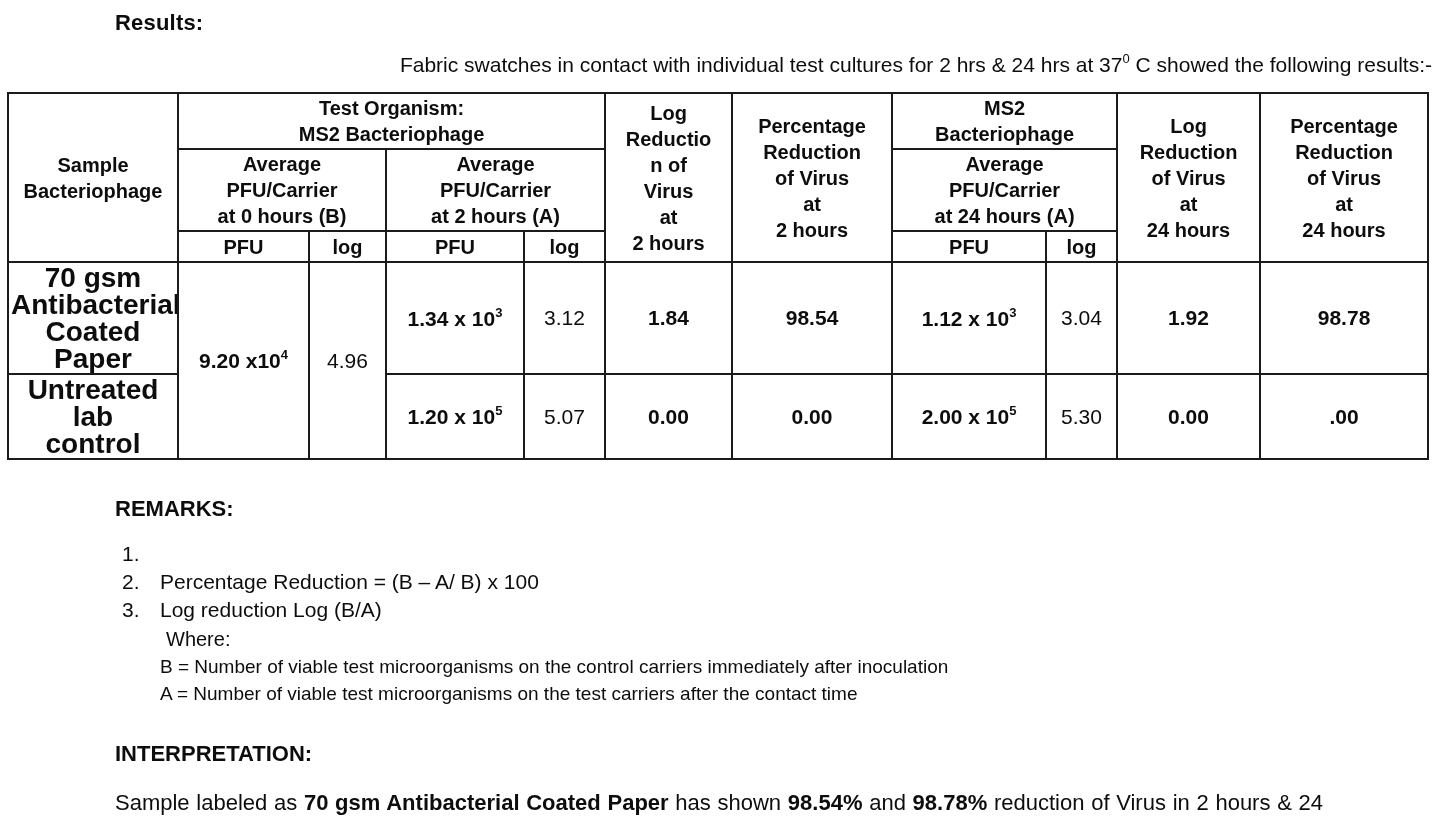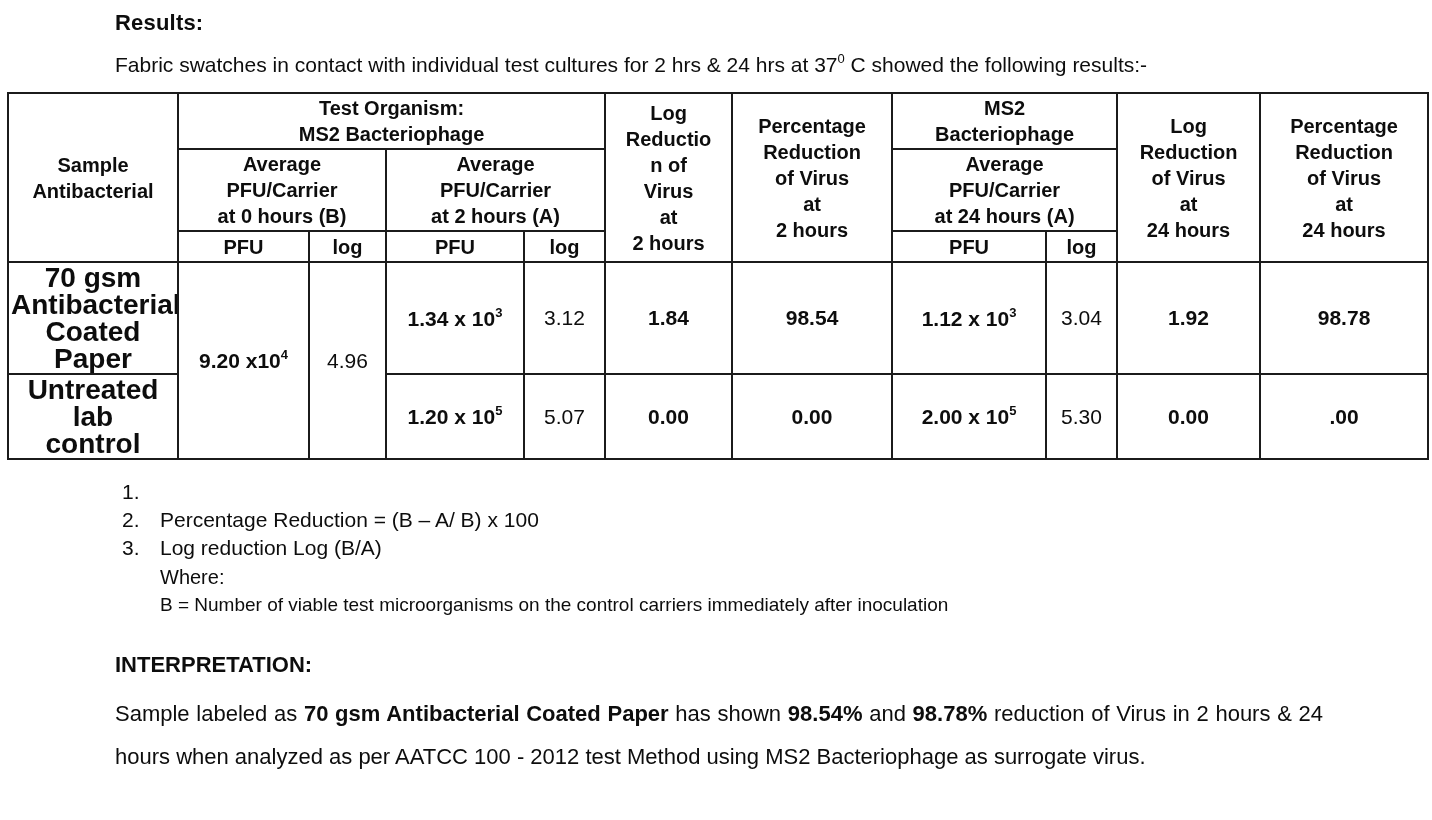--- a/index.html
+++ b/index.html
@@ -14,20 +14,21 @@
 
   .results-heading {
     margin: 10px 0 8px 115px;
     font-size: 22px;
     font-weight: bold;
     letter-spacing: 0.2px;
   }
   .intro {
     margin: 16px 0 0 115px;
     font-size: 21px;
+    text-align: right;
   }
   .intro sup, .sci sup { font-size: 13px; position: relative; top: -1px; }
 
   table.results {
     border-collapse: collapse;
     table-layout: fixed;
     width: 1418px;
     margin: 15px 0 0 7px;
   }
   table.results td {
@@ -64,21 +65,21 @@
     margin-left: 122px;
     font-size: 21px;
     line-height: 28px;
   }
   .remark-num { width: 38px; flex: 0 0 38px; }
   .where-block {
     margin: 2px 0 0 160px;
     font-size: 19px;
     line-height: 27px;
   }
-  .where-label { font-size: 20px; }
+  .where-label { font-size: 20px; margin-left: 6px; }
 
   .interp-heading {
     margin: 34px 0 0 115px;
     font-size: 22px;
     font-weight: bold;
   }
   .interp-para {
     margin: 14px 0 0 115px;
     width: 1208px;
     font-size: 22px;
@@ -106,21 +107,21 @@
         <col style="width:127px">
       <col style="width:160px">
         <col style="width:154px">
         <col style="width:71px">
       <col style="width:143px">
         <col style="width:168px">
     </colgroup>
     <tbody>
       <tr class="r-top">
         <td rowspan="3" class="hdr ml">Sample
-Antibacterial</td>
+Bacteriophage</td>
         <td colspan="4" class="hdr ml">Test Organism:
 MS2 Bacteriophage</td>
         <td rowspan="3" class="hdr ml">Log
 Reductio
 n of
 Virus
 at
 2 hours</td>
         <td rowspan="3" class="hdr ml">Percentage
 Reduction
@@ -182,37 +183,39 @@
         <td class="bval">0.00</td>
         <td class="bval">0.00</td>
         <td class="sci"><span>2.00 x 10</span><sup>5</sup></td>
         <td class="val">5.30</td>
         <td class="bval">0.00</td>
         <td class="bval">.00</td>
       </tr>
     </tbody>
   </table>
 
+  <div class="remarks-heading">REMARKS:</div>
 
   <div class="remarks-list">
     <div class="remark-item">
       <span class="remark-num">1.</span>
     </div>
     <div class="remark-item">
       <span class="remark-num">2.</span>
       <span>Percentage Reduction = (B – A/ B) x 100</span>
     </div>
     <div class="remark-item">
       <span class="remark-num">3.</span>
       <span>Log reduction Log (B/A)</span>
     </div>
   </div>
 
   <div class="where-block">
     <div class="where-label">Where:</div>
     <div>B = Number of viable test microorganisms on the control carriers immediately after inoculation</div>
+    <div>A = Number of viable test microorganisms on the test carriers after the contact time</div>
   </div>
 
   <div class="interp-heading">INTERPRETATION:</div>
 
   <p class="interp-para"><span>Sample labeled as </span><span class="b">70 gsm Antibacterial Coated Paper</span><span> has shown </span><span class="b">98.54%</span><span> and </span><span class="b">98.78%</span><span> reduction of Virus in 2 hours &amp; 24 hours when analyzed as per AATCC 100 - 2012 test Method using MS2 Bacteriophage as surrogate virus.</span></p>
 
 </div>
 
 </body></html>

